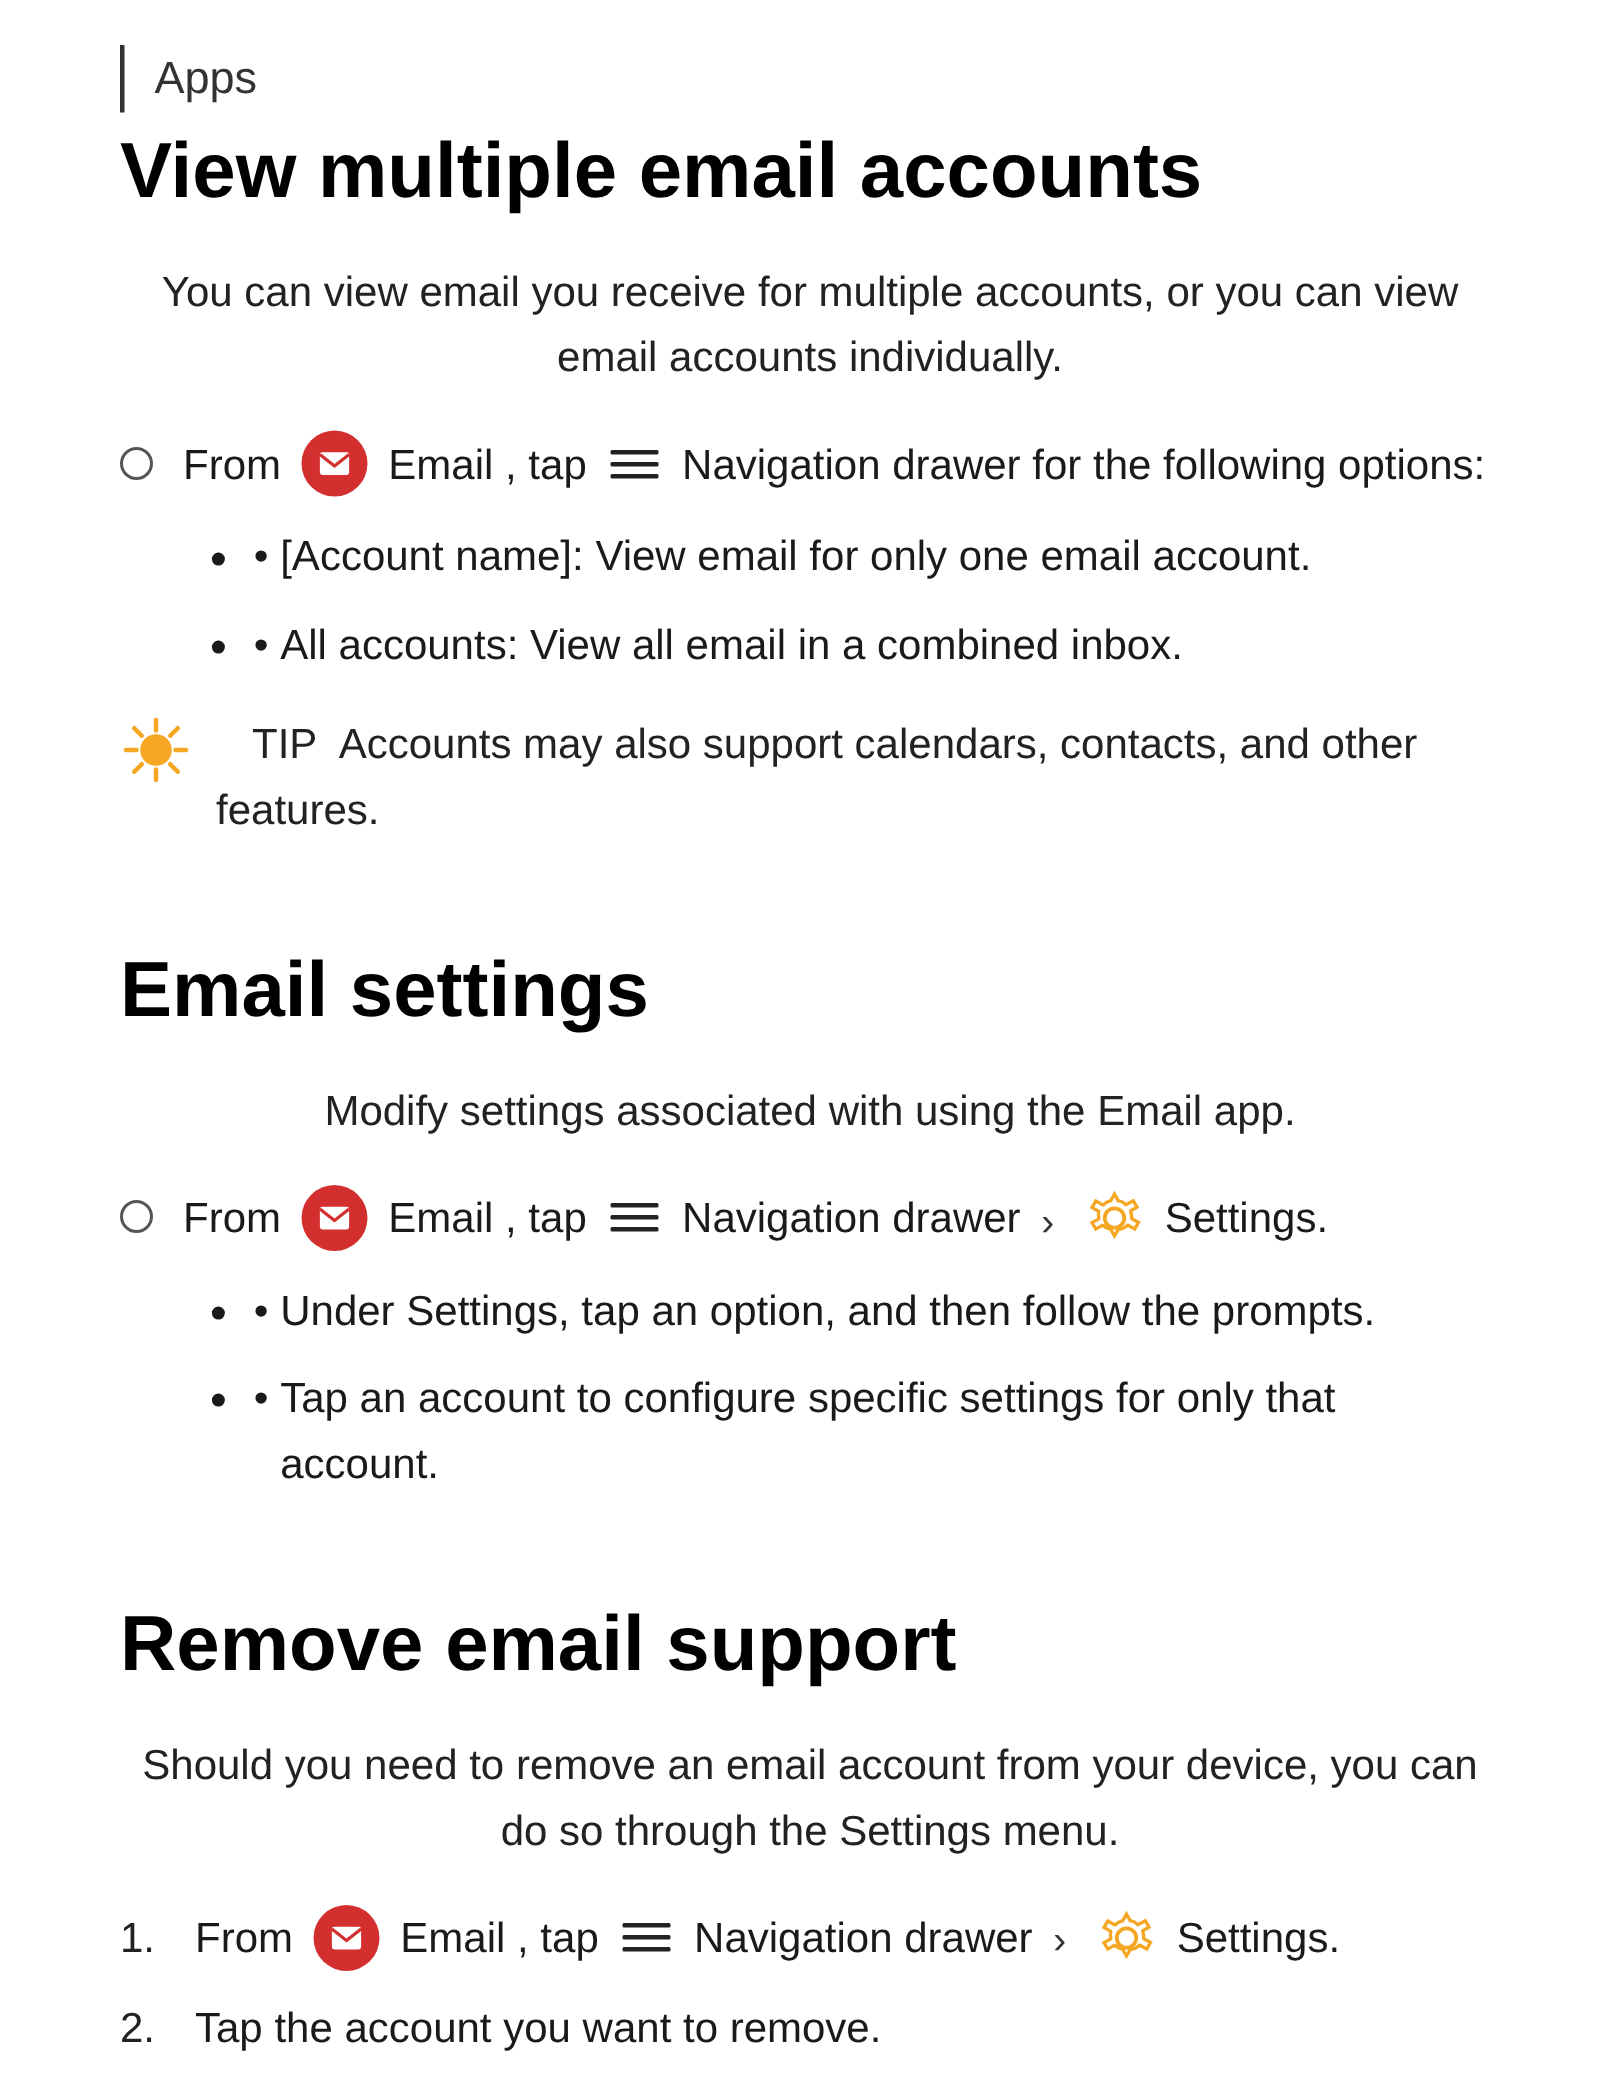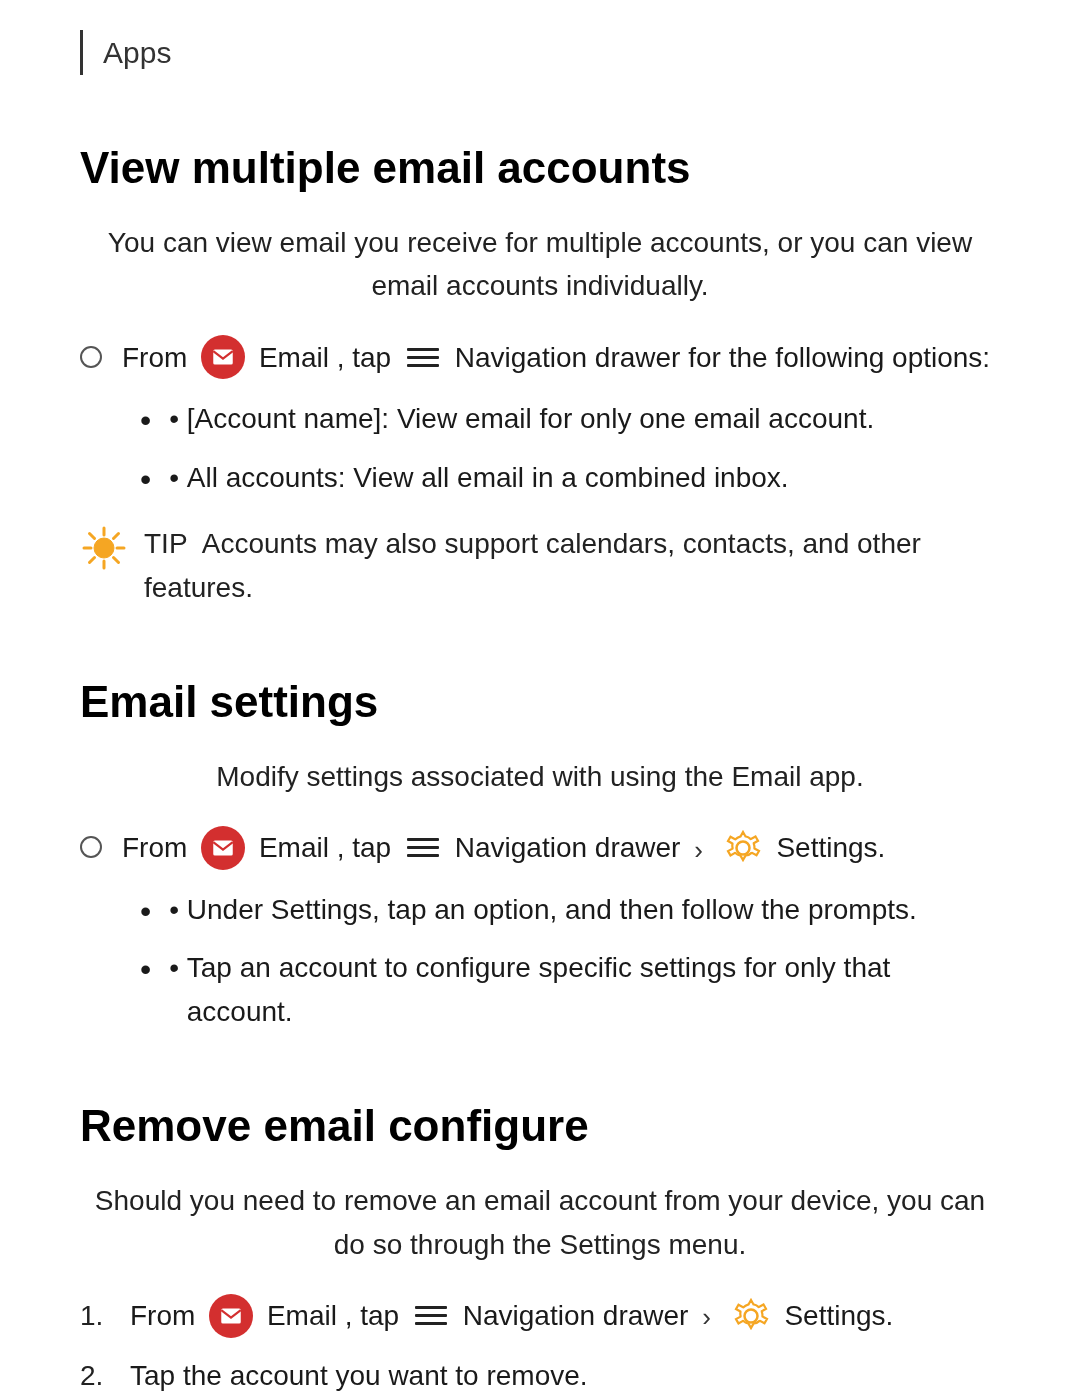--- a/index.html
+++ b/index.html
@@ -21,32 +21,31 @@
 
     .page-container {
       padding: 30px 80px 80px 80px;
     }
 
     .header-bar {
       display: flex;
       align-items: center;
       border-left: 3px solid #333;
       padding-left: 20px;
-      margin-bottom: 60px;
     }
 
     .header-apps-label {
       font-size: 30px;
       color: #333;
       font-weight: normal;
     }
 
     
     .section-heading {
-      font-size: 44px;
+      font-size: 52px;
       font-weight: 800;
       color: #000;
       margin-bottom: 20px;
     }
 
     
     .body-text {
       font-size: 28px;
       color: #222;
       line-height: 1.55;
@@ -206,20 +205,21 @@
 
     .tip-text {
       font-size: 28px;
       color: #222;
       line-height: 1.55;
     }
 
     .tip-label {
       font-weight: 700;
       margin-right: 8px;
+      margin-left: 24px;
     }
 
     
     .bold {
       font-weight: 400;
     }
 
     
     .chevron {
       margin: 0 6px;
@@ -339,21 +339,21 @@
         <span>Under <span class="bold">Settings</span>, tap an option, and then follow the prompts.</span>
       </li>
       <li>
         <span>•&nbsp;</span>
         <span>Tap an account to configure specific settings for only that account.</span>
       </li>
     </ul>
   </div>
 
   <div class="section">
-    <h2 class="section-heading">Remove email configure</h2>
+    <h2 class="section-heading">Remove email support</h2>
     <p class="body-text">Should you need to remove an email account from your device, you can do so through the Settings menu.</p>
 
     <ol class="ordered-list">
 
       <li>
         <span class="list-num">1.&nbsp;&nbsp;</span>
         <div>
           <span>From </span>
           <span class="email-icon">
             <svg viewBox="0 0 24 24" fill="none">

